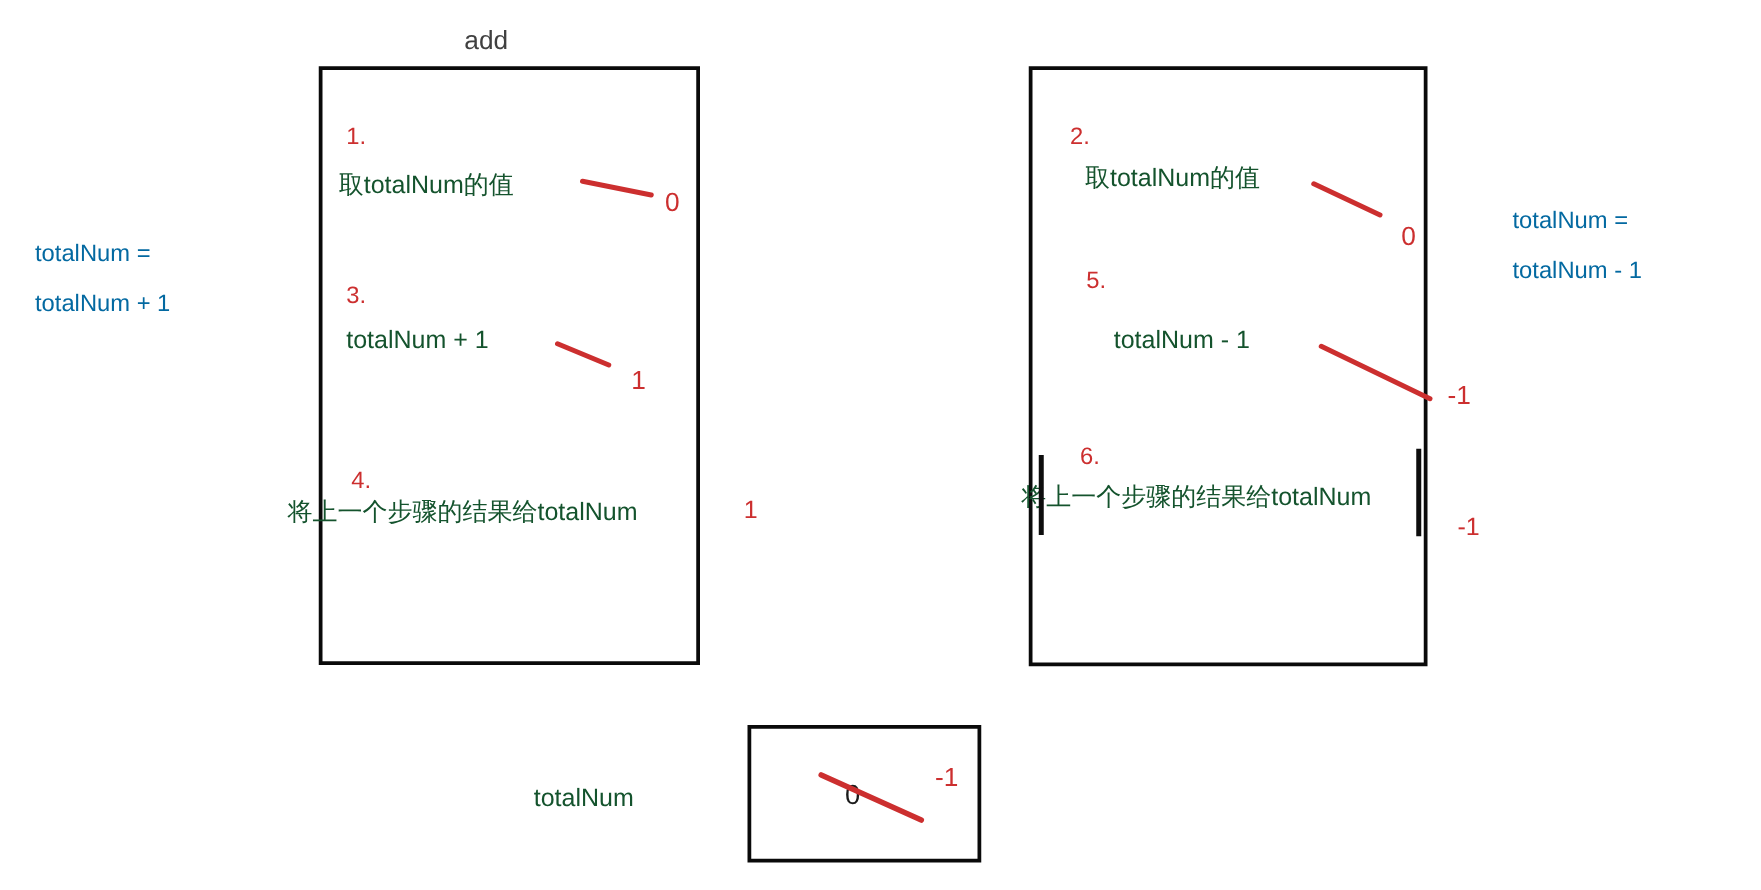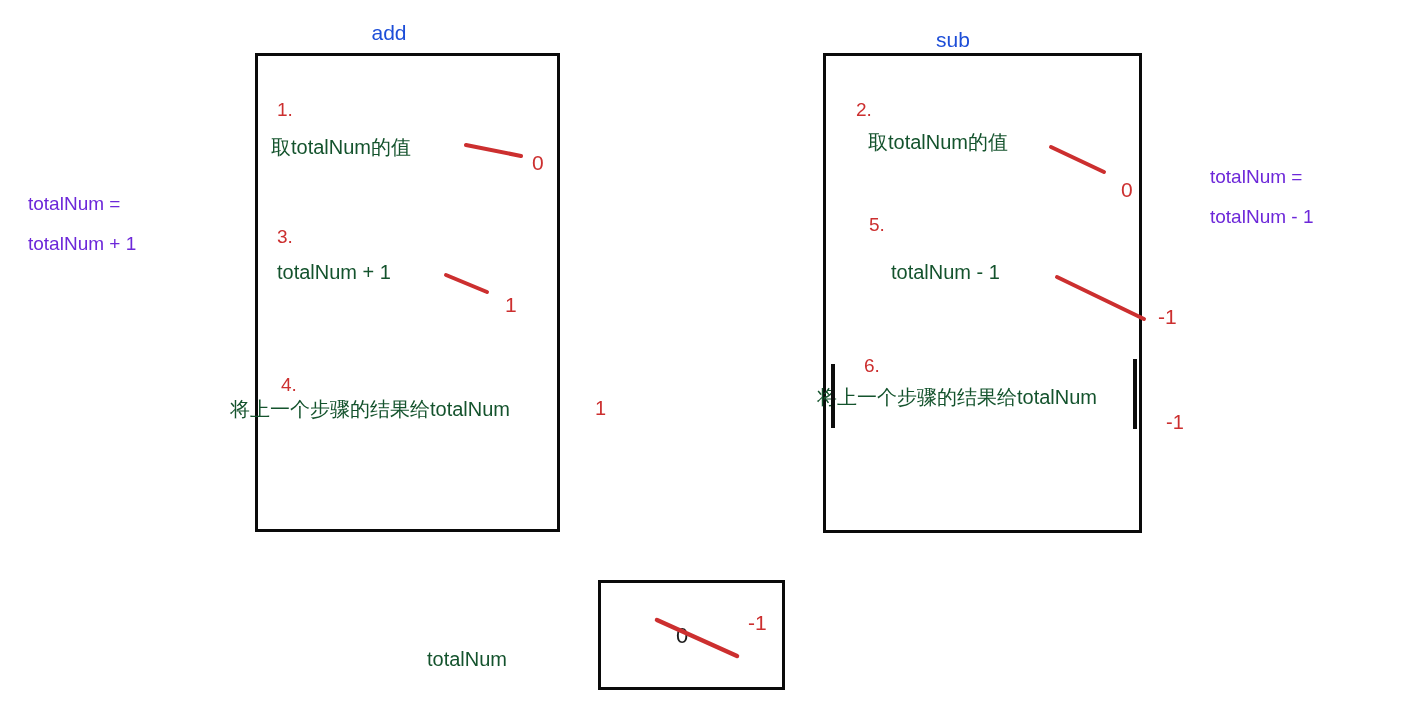--- a/index.html
+++ b/index.html
@@ -22,26 +22,26 @@
   .result { font-size: 21px; }
   .box {
     position: absolute;
     border: 3px solid #0a0a0a;
     background: transparent;
   }
   .box-title {
     position: absolute;
     text-align: center;
     font-size: 21px;
-    color: #1d4ed8;
+    color: #404040;
   }
   .expr {
     position: absolute;
     font-size: 19px;
-    color: #6d28d9;
+    color: #0369a1;
     line-height: 40px;
     white-space: nowrap;
   }
   .vbar {
     position: absolute;
     width: 4px;
     background: #0d0d0d;
   }
   .overlay {
     position: absolute;
@@ -73,39 +73,38 @@
   <span class="abs red result" style="left:532px; top:151px;">0</span>
 
   <span class="abs red num" style="left:277px; top:226px;">3.</span>
   <span class="abs txt" style="left:277px; top:261px;">totalNum + 1</span>
   <span class="abs red result" style="left:505px; top:293px;">1</span>
 
   <span class="abs red num" style="left:281px; top:374px;">4.</span>
   <span class="abs txt" style="left:230px; top:396px;">将上一个步骤的结果给totalNum</span>
   <span class="abs red" style="left:595px; top:397px; font-size:20px;">1</span>
 
-  <div class="box-title" style="left:823px; top:28px; width:260px;">sub</div>
   <div class="box" style="left:823px; top:53px; width:319px; height:480px;"></div>
 
   <span class="abs red num" style="left:856px; top:99px;">2.</span>
   <span class="abs txt" style="left:868px; top:129px;">取totalNum的值</span>
   <span class="abs red result" style="left:1121px; top:178px;">0</span>
 
   <span class="abs red num" style="left:869px; top:214px;">5.</span>
   <span class="abs txt" style="left:891px; top:261px;">totalNum - 1</span>
   <span class="abs red result" style="left:1158px; top:305px;">-1</span>
 
   <span class="abs red num" style="left:864px; top:355px;">6.</span>
   <span class="abs txt" style="left:817px; top:384px;">将上一个步骤的结果给totalNum</span>
   <span class="abs red" style="left:1166px; top:411px; font-size:20px;">-1</span>
 
   <div class="vbar" style="left:831px; top:364px; height:64px;"></div>
   <div class="vbar" style="left:1133px; top:359px; height:70px;"></div>
 
-  <span class="abs txt" style="left:427px; top:628px;margin-top:20px;">totalNum</span>
+  <span class="abs txt" style="left:427px; top:628px;">totalNum</span>
   <div class="box" style="left:598px; top:580px; width:187px; height:110px;"></div>
   <span class="abs" style="left:676px; top:623px; font-size:22px; color:#1b1b1b;">0</span>
   <span class="abs red result" style="left:748px; top:611px;">-1</span>
 
   <svg class="overlay" viewBox="0 0 1409 712">
     <line x1="466" y1="145" x2="521" y2="156" stroke="#cc2f2f" stroke-width="4" stroke-linecap="round"></line>
     <line x1="446" y1="275" x2="487" y2="292" stroke="#cc2f2f" stroke-width="4" stroke-linecap="round"></line>
     <line x1="1051" y1="147" x2="1104" y2="172" stroke="#cc2f2f" stroke-width="4" stroke-linecap="round"></line>
     <line x1="1057" y1="277" x2="1144" y2="319" stroke="#cc2f2f" stroke-width="4" stroke-linecap="round"></line>
     <line x1="657" y1="620" x2="737" y2="656" stroke="#cc2f2f" stroke-width="4.5" stroke-linecap="round"></line>

